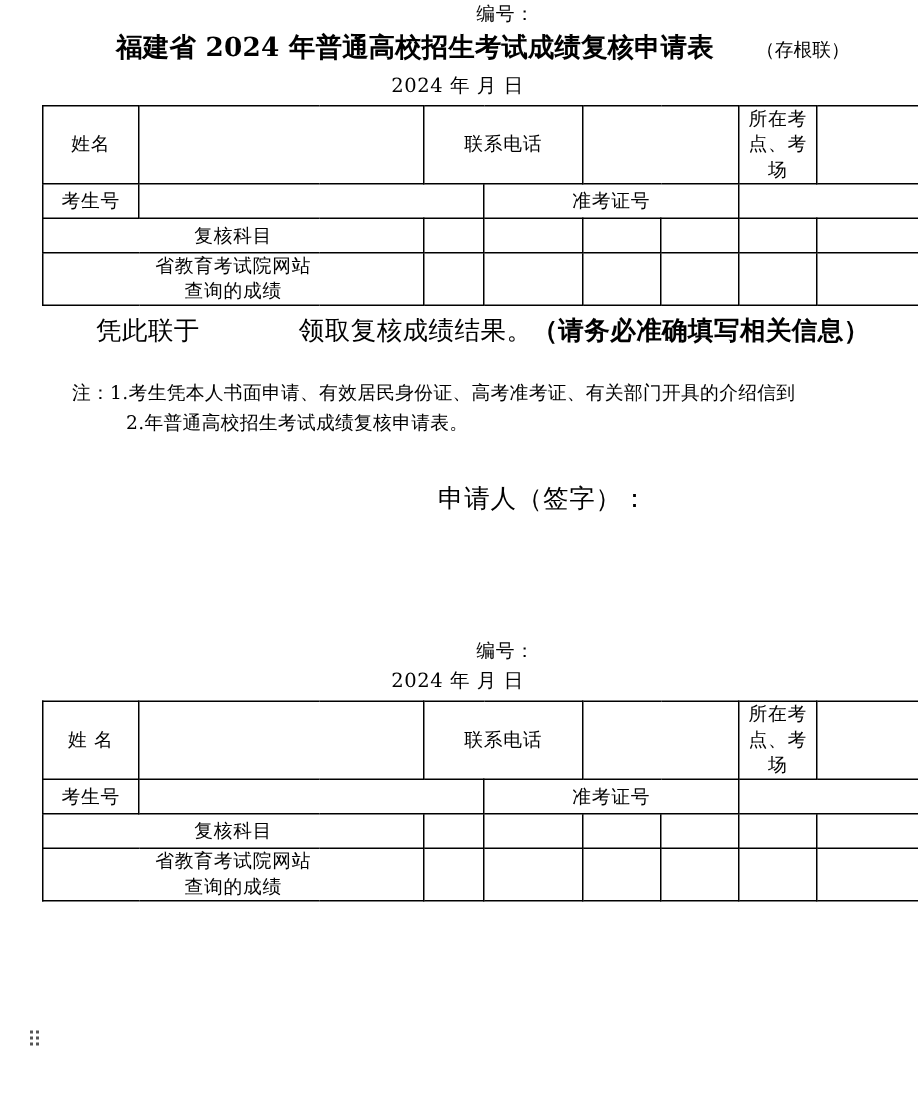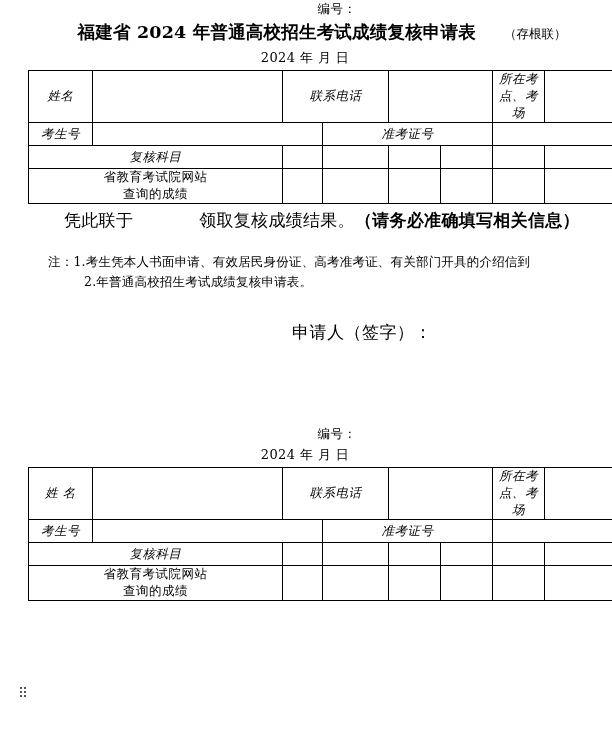--- a/index.html
+++ b/index.html
@@ -72,21 +72,21 @@
   }
   table.form-table td {
     border: 1px solid #000000;
     height: 22px;
     font-size: 12.5px;
     text-align: center;
     vertical-align: middle;
     padding: 0;
     letter-spacing: 0.5px;
   }
-  td.tall { height: 36px; font-style: italic; }
+  td.tall { height: 36px; }
   td.tall2 { height: 44px; }
   .two-line {
     line-height: 1.35;
     display: block;
   }
 
   
   .pickup-line {
     font-size: 17px;
     padding-left: 48px;

